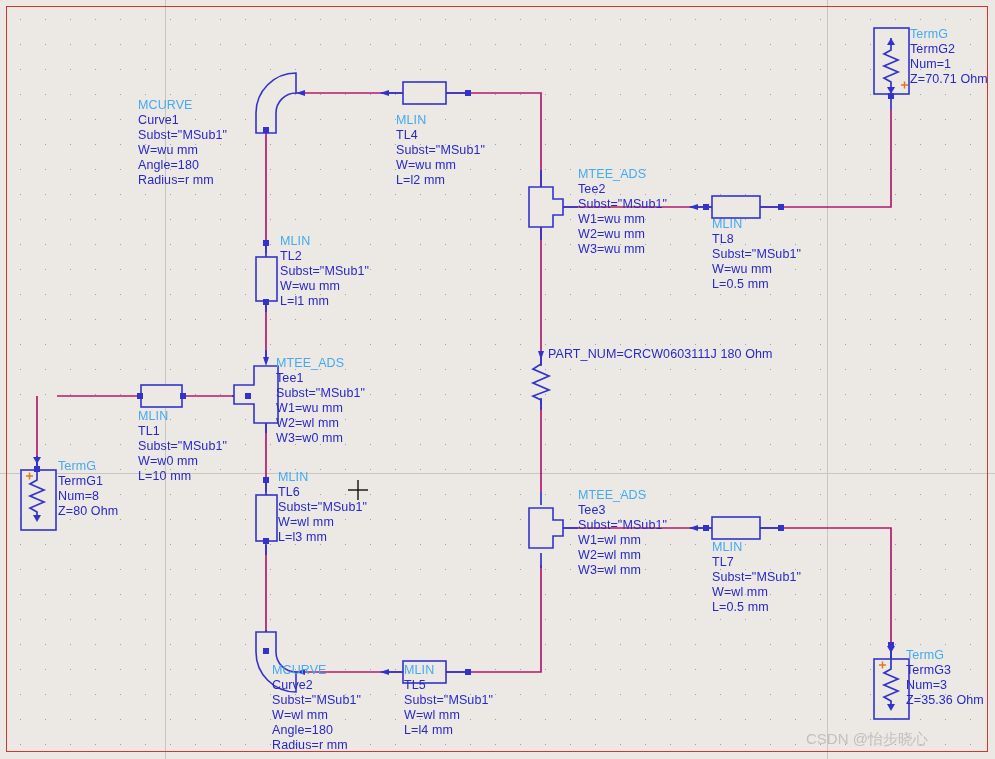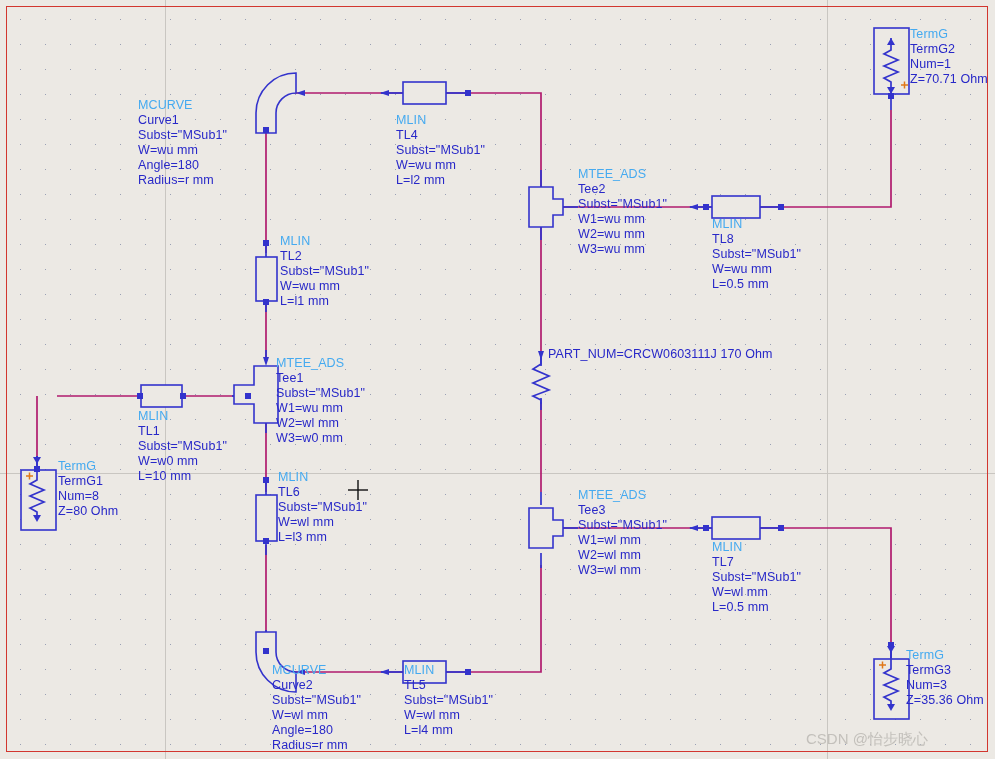--- a/index.html
+++ b/index.html
@@ -284,21 +284,21 @@
 
   <div class="lbl" style="left:712px;top:217px;">
     <div class="t">MLIN</div>
     <div class="n">TL8</div>
     <div class="n">Subst="MSub1"</div>
     <div class="n">W=wu mm</div>
     <div class="n">L=0.5 mm</div>
   </div>
 
   <div class="lbl" style="left:548px;top:347px;">
-    <div class="n">PART_NUM=CRCW0603111J 170 Ohm</div>
+    <div class="n">PART_NUM=CRCW0603111J 180 Ohm</div>
   </div>
 
   <div class="lbl" style="left:276px;top:356px;">
     <div class="t">MTEE_ADS</div>
     <div class="n">Tee1</div>
     <div class="n">Subst="MSub1"</div>
     <div class="n">W1=wu mm</div>
     <div class="n">W2=wl mm</div>
     <div class="n">W3=w0 mm</div>
   </div>

